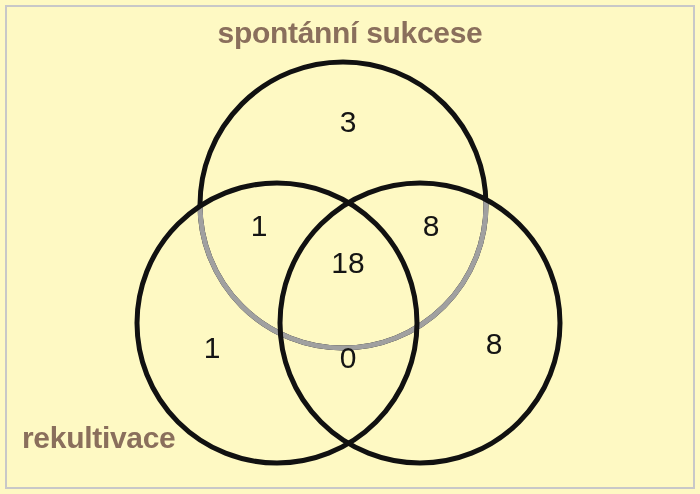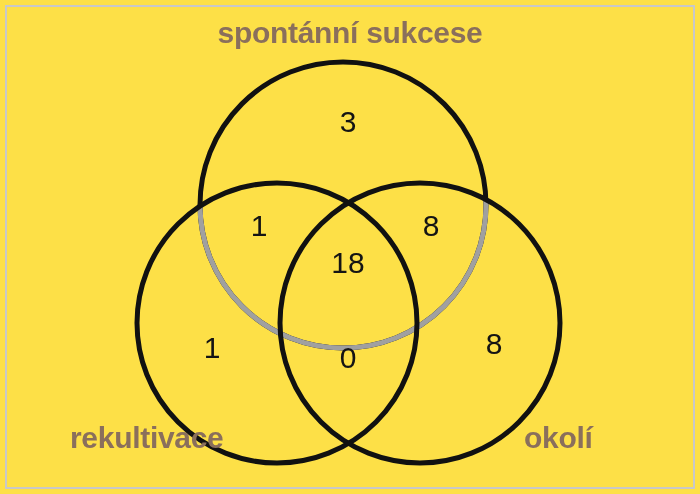--- a/index.html
+++ b/index.html
@@ -8,21 +8,21 @@
     padding: 0;
     background: #ffffff;
   }
   body {
     font-family: "Liberation Sans", sans-serif;
   }
   #figure {
     position: relative;
     width: 700px;
     height: 494px;
-    background: #fde047;
+    background: #fef9c3;
     box-sizing: border-box;
     overflow: hidden;
   }
   #frame-border {
     position: absolute;
     left: 5px;
     top: 5px;
     width: 690px;
     height: 484px;
     box-sizing: border-box;
@@ -48,21 +48,20 @@
   }
   #label-top {
     left: 0;
     top: 18px;
     width: 700px;
     text-align: center;
   }
   #label-left {
     left: 22px;
     top: 423px;
-    margin-left: 48px;
   }
   #label-right {
     left: 524px;
     top: 423px;
   }
   .count {
     position: absolute;
     color: #141414;
     font-family: "Liberation Sans", sans-serif;
     font-weight: normal;
@@ -94,21 +93,20 @@
 
     <circle cx="277" cy="323" r="140" fill="none" stroke="#111111" stroke-width="5"></circle>
 
     <circle cx="420" cy="323" r="140" fill="none" stroke="#111111" stroke-width="5"></circle>
   </svg>
 
   <div class="set-label" id="label-top">spontánní sukcese</div>
 
   <div class="set-label" id="label-left">rekultivace</div>
 
-  <div class="set-label" id="label-right">okolí</div>
 
   <div class="count" style="left:348px; top:122px;">3</div>
 
   <div class="count" style="left:259px; top:226px;">1</div>
 
   <div class="count" style="left:431px; top:226px;">8</div>
 
   <div class="count" style="left:348px; top:263px;">18</div>
 
   <div class="count" style="left:212px; top:348px;">1</div>

